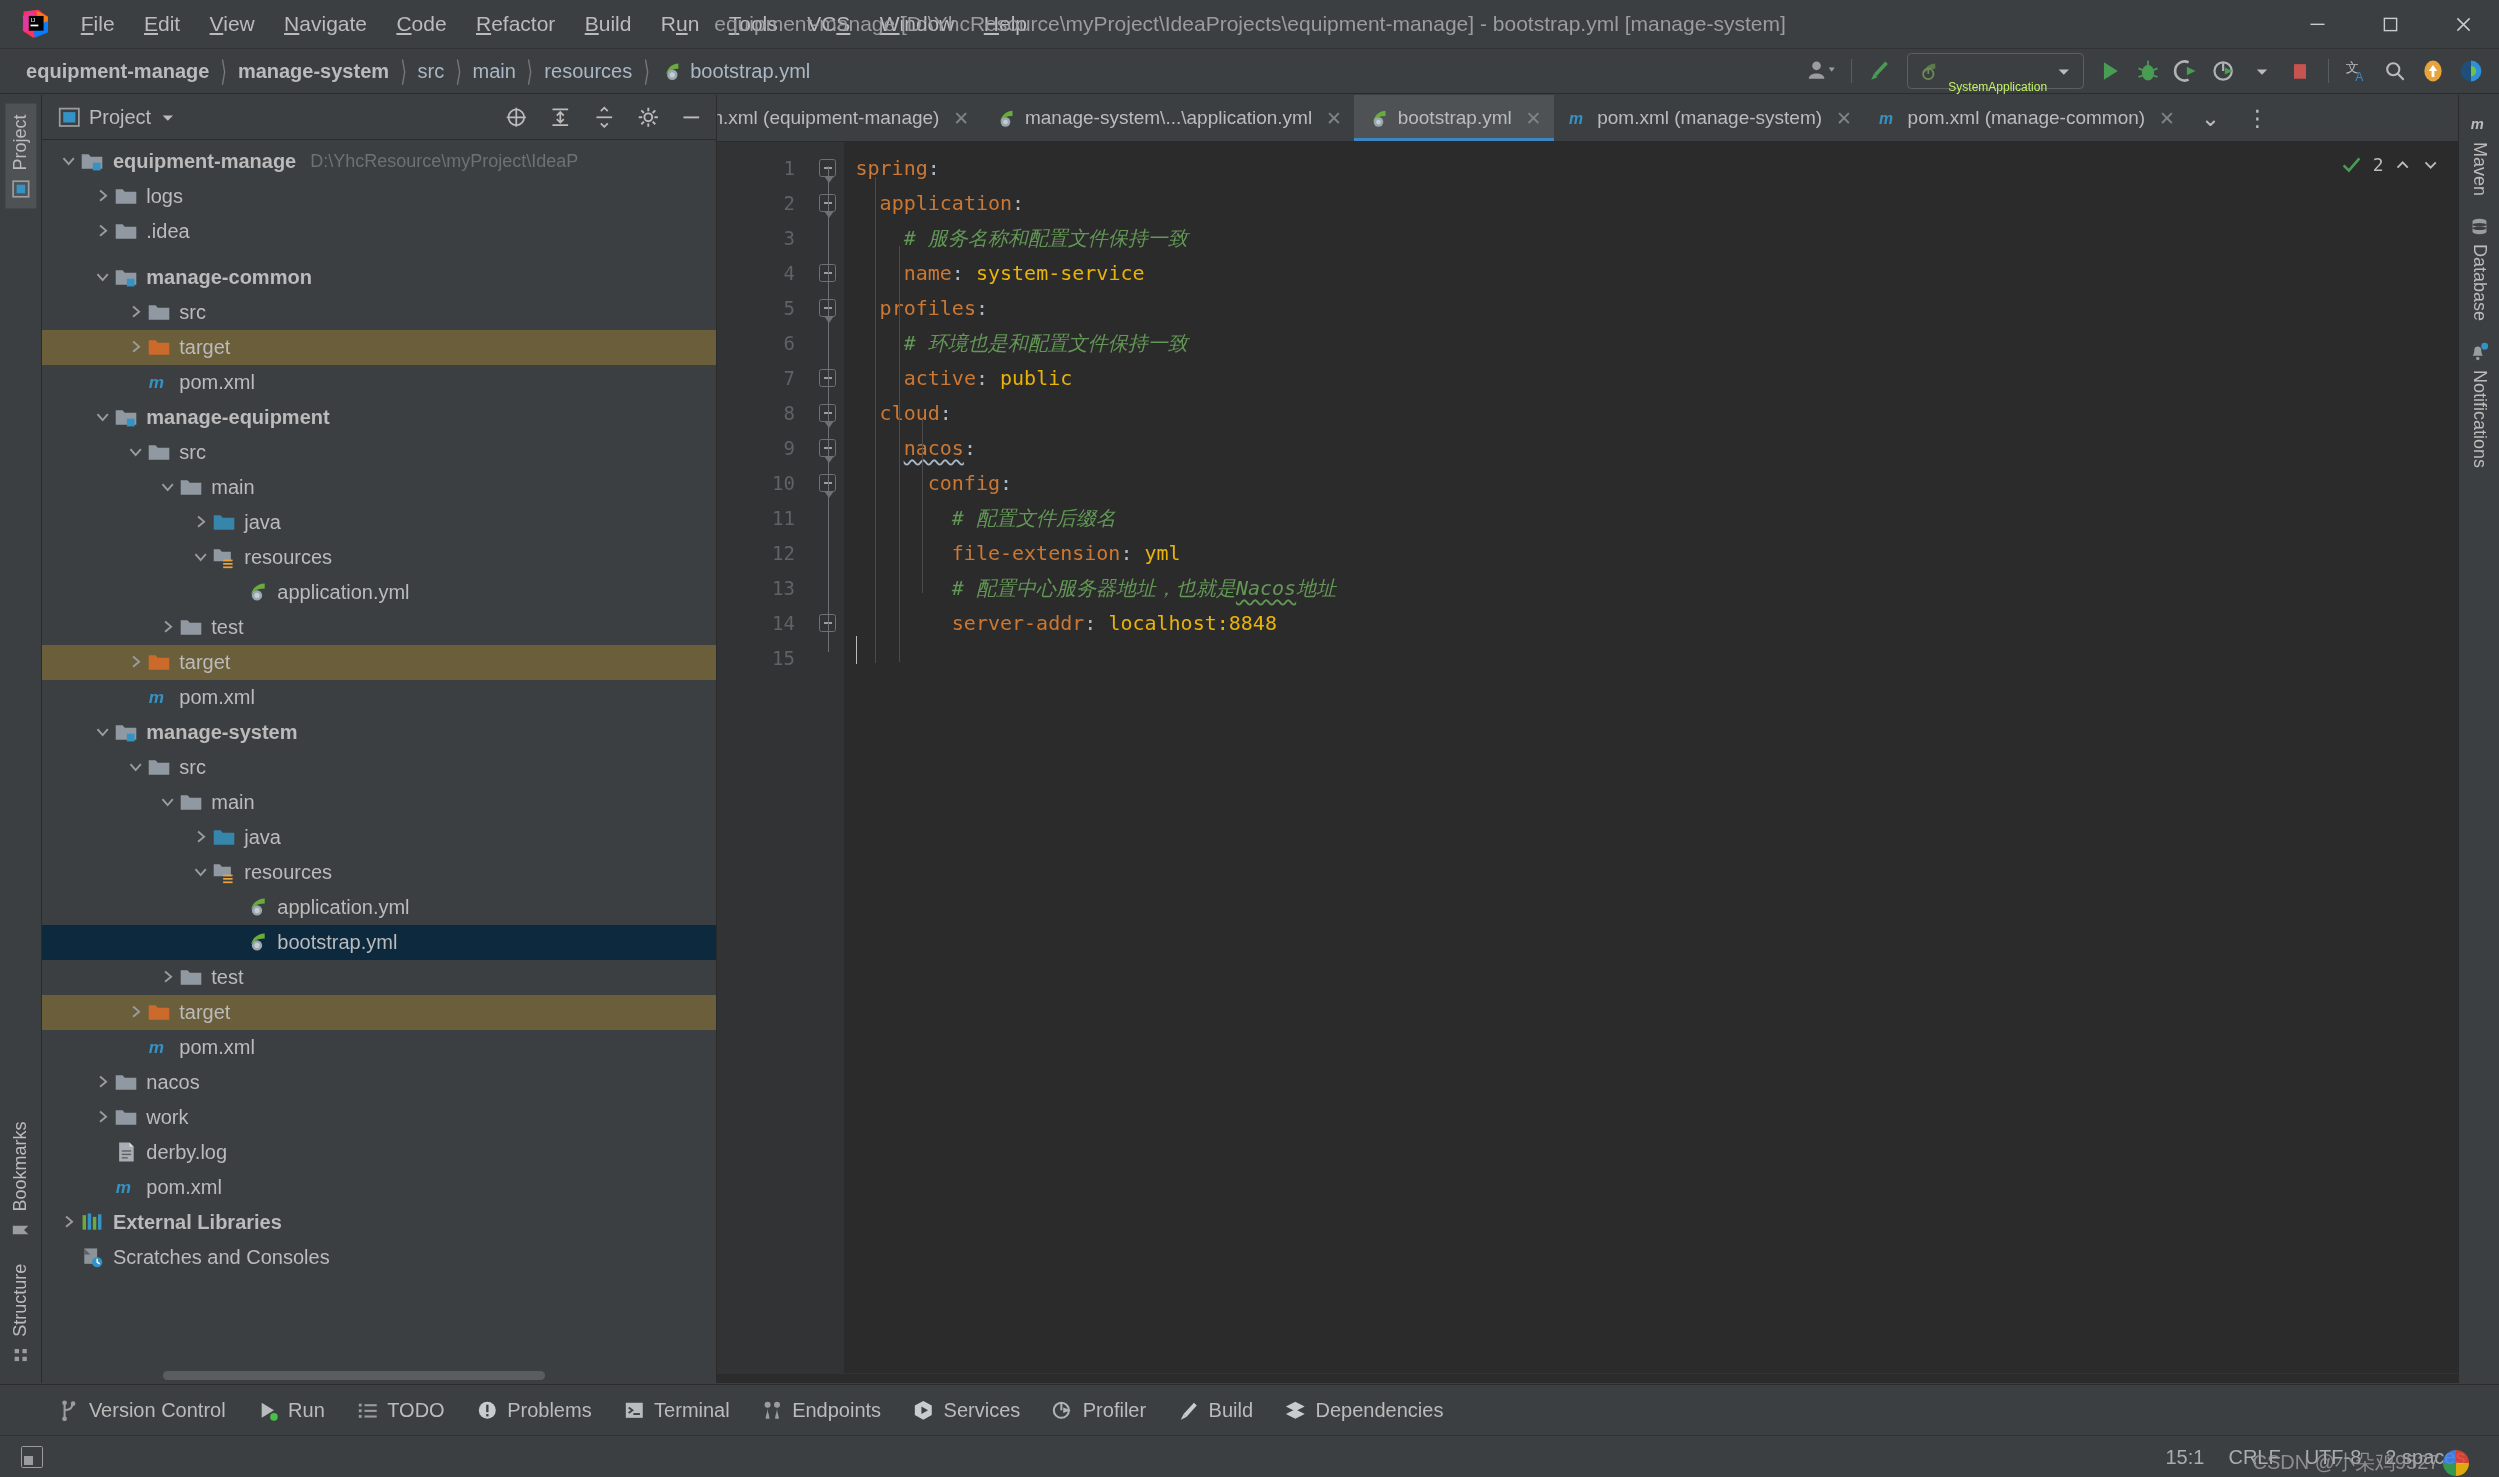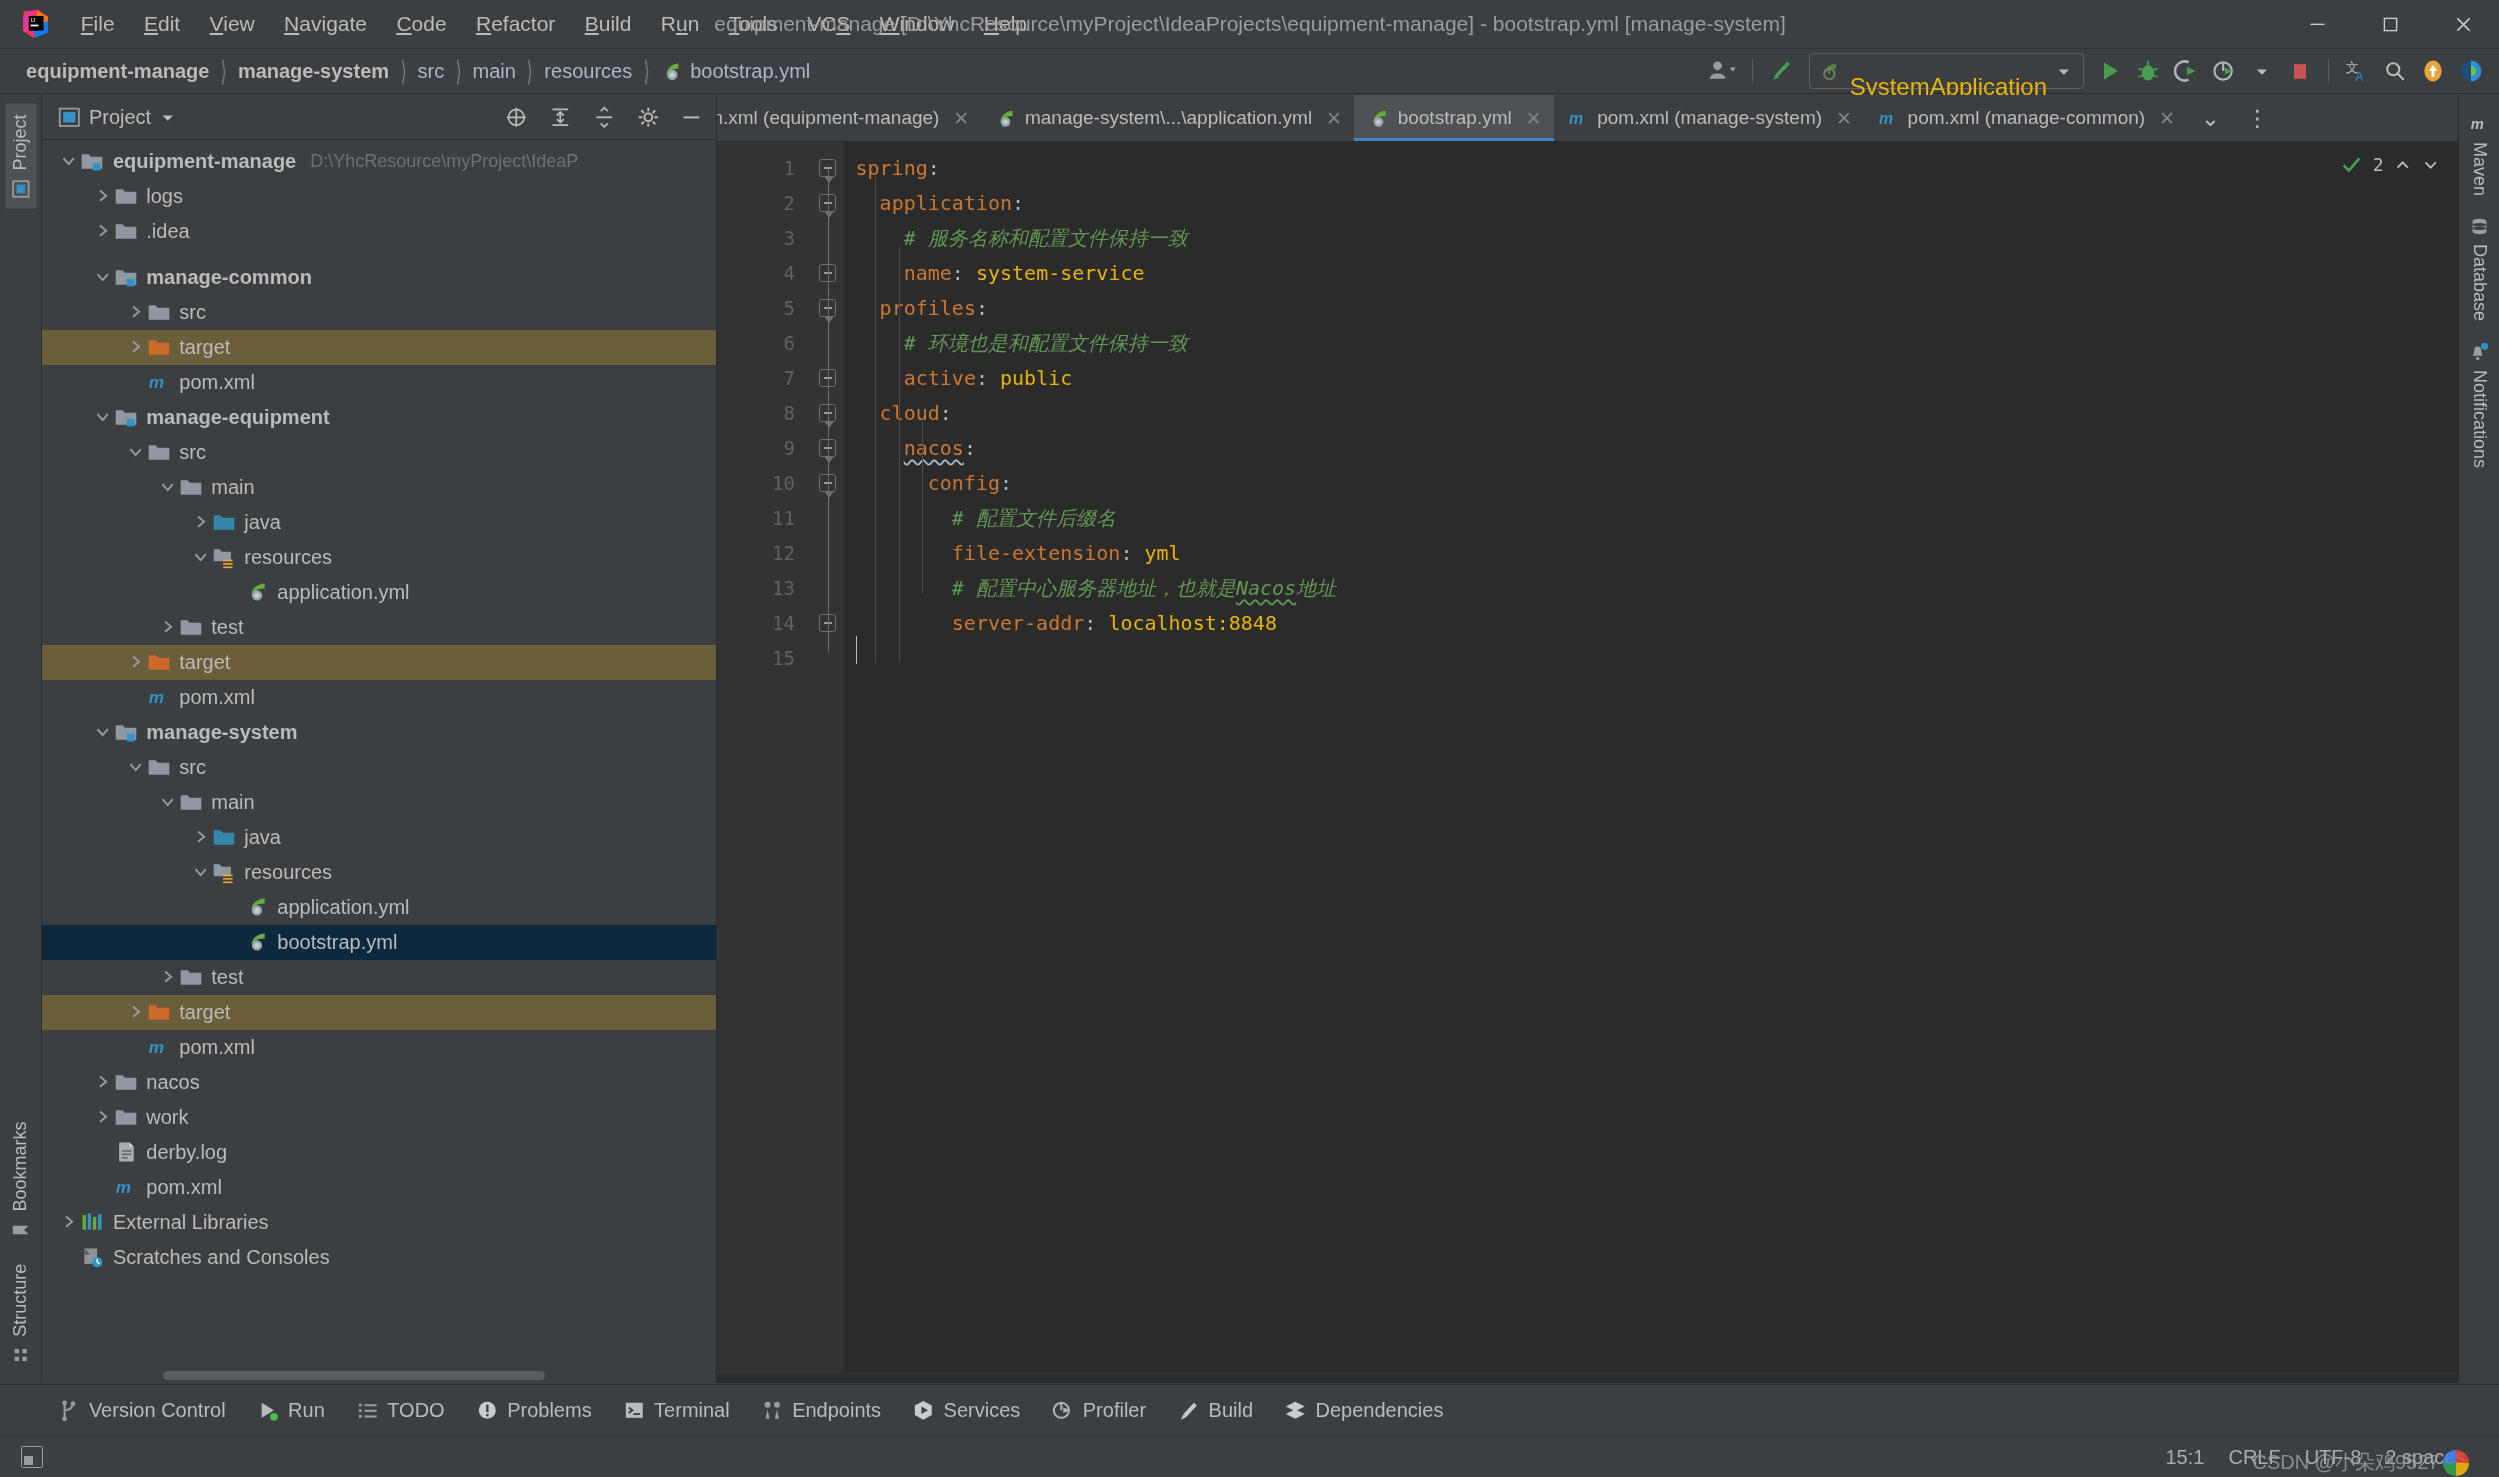--- a/index.html
+++ b/index.html
@@ -68,21 +68,21 @@
     display: flex; align-items: center; justify-content: center;
     height: 38px; min-width: 38px; padding: 0 6px; cursor: default;
     border-radius: 3.5px;
   }
   .tb-sep { width: 0.9px; height: 24px; background: #5a5d5f; margin: 0 8.7px; }
   #runconfig {
     display: flex; align-items: center; gap: 8.7px;
     border: 0.9px solid #5e6060; border-radius: 4.3px;
     padding: 3.5px 12px 3.5px 8.7px; height: 36px; margin: 0 7px;
   }
-  #runconfig-label { color: #eab308; font-size: 24px; white-space: nowrap; margin-top: 32px; }
+  #runconfig-label { color: #bef264; font-size: 12px; white-space: nowrap; margin-top: 32px; }
 
   
   #main {
     position: absolute; top: 95px; bottom: 95px; left: 0; right: 0;
     display: flex;
   }
 
   
   #left-stripe {
     width: 42px; background: #3c3f41; flex: 0 0 42px;
@@ -924,21 +924,21 @@
         </div>
         <div class="row" style="padding-left: 49px;">
           <span class="arrow"></span>
           <span class="ico">
             <svg width="24" height="24" viewBox="0 0 28 28" style="font-size:23px">
               <text x="2" y="21" font-size="20" font-style="italic" font-weight="bold" fill="#3592c4" font-family="Liberation Sans, sans-serif">m</text>
             </svg>
           </span>
           <span class="nm">pom.xml</span>
         </div>
-        <div class="row" style="padding-left: 15.6px;">
+        <div class="row" style="padding-left: 15.6px; font-weight: bold;">
           <span class="arrow">
             <svg width="17.3" height="17.3" viewBox="0 0 20 20">
               <path d="M7 4 L14 10 L7 16" stroke="#9a9c9e" stroke-width="2.2" fill="none"></path>
             </svg>
           </span>
           <span class="ico">
             <svg width="24" height="24" viewBox="0 0 28 28">
               <rect x="3" y="6" width="4" height="17" fill="#6aab3d"></rect>
               <rect x="9" y="4" width="4" height="19" fill="#3592c4"></rect>
               <rect x="15" y="8" width="4" height="15" fill="#6aab3d"></rect>

